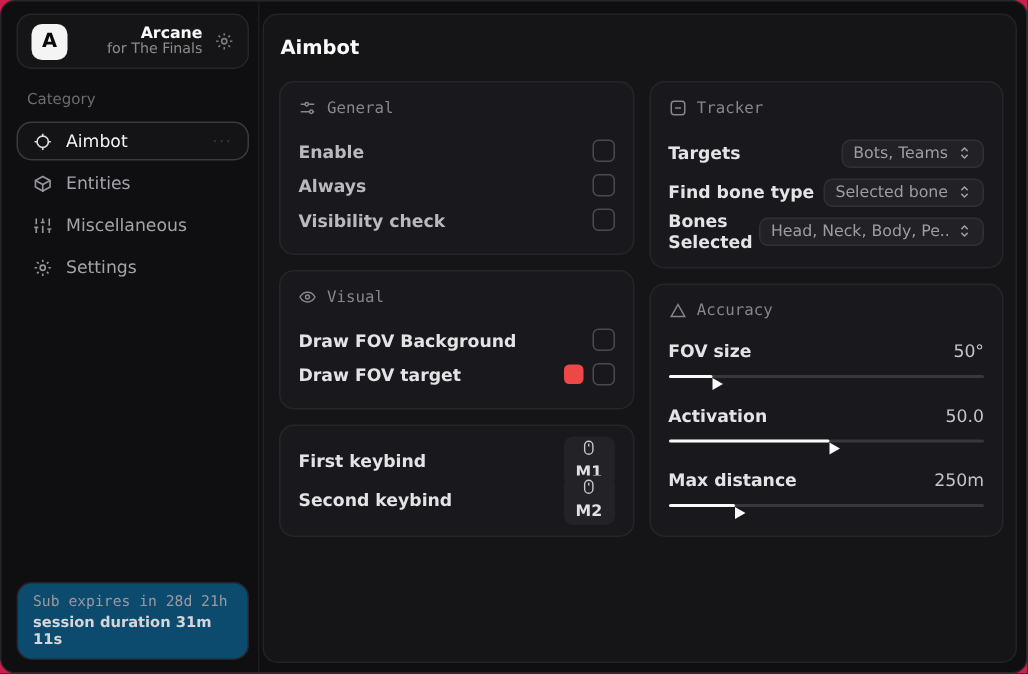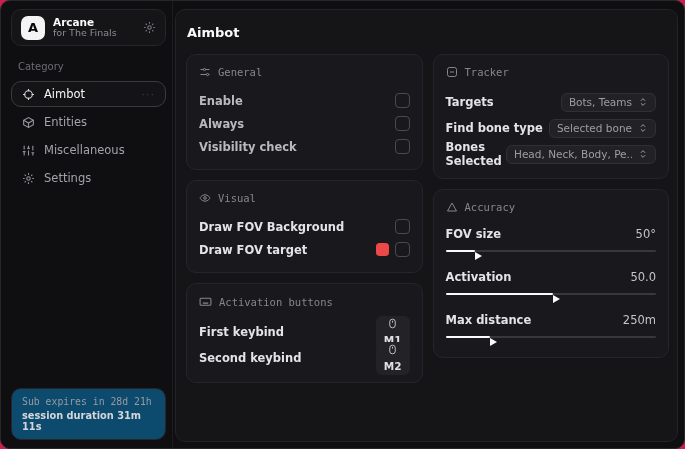--- a/index.html
+++ b/index.html
@@ -9,21 +9,21 @@
            border-radius:10px; display:flex; overflow:hidden; }
 
   
   .sidebar{ width:172px; flex:0 0 172px; display:flex; flex-direction:column;
             padding:8px 6px 8px 10px; border-right:1px solid #1c1c20; }
   .brand{ display:flex; align-items:center; gap:8px; background:#151518;
           border:1px solid #26262a; border-radius:10px; padding:6px 9px; height:37px; }
   .logo{ width:24px; height:24px; background:#f4f4f5; color:#09090b; border-radius:7px;
          display:flex; align-items:center; justify-content:center;
          font-weight:bold; font-size:13px; }
-  .brand-text{ display:flex; flex-direction:column; line-height:1.15; flex:1; }
+  .brand-text{ display:flex; flex-direction:column; line-height:1.15; flex:1;align-items:flex-end; }
   .brand-name{ color:#fafafa; font-size:10.5px; font-weight:bold; }
   .brand-sub{ color:#8b8b92; font-size:9.5px; }
   .brand-gear{ color:#7a7a82; display:flex; cursor:pointer; }
   .cat-label{ color:#6b6b73; font-size:10px; margin:15px 0 9px 7px; }
   .nav-item{ display:flex; align-items:center; gap:9px; height:26px; padding:0 10px;
              margin-bottom:2px; border-radius:10px; color:#a3a3ab; font-size:11.5px;
              font-weight:500; border:1px solid transparent; cursor:pointer; position:relative; }
   .nav-item.selected{ border-color:#3a3a41; background:#141417; color:#f4f4f5; }
   .nav-item .icn{ display:flex; color:inherit; opacity:.9; }
   .nav-hint{ position:absolute; right:10px; color:#3a3a40; font-size:11px; letter-spacing:1px; }
@@ -188,29 +188,20 @@
           <div class="row">
             <span class="row-label">Draw FOV target</span>
             <span class="ctrl">
               <span class="swatch" style="background: rgb(238, 71, 71);"></span>
               <span class="checkbox"></span>
             </span>
           </div>
         </div>
 
         <div class="card">
-          <div class="card-title">
-            <span class="icn">
-              <svg width="13" height="13" viewBox="0 0 24 24" fill="none" stroke="currentColor" stroke-width="2">
-                  <rect x="2" y="6" width="20" height="13" rx="2"></rect>
-                  <path d="M6 10h.01M10 10h.01M14 10h.01M18 10h.01M7 15h10"></path>
-                </svg>
-            </span>
-            <span>Activation buttons</span>
-          </div>
           <div class="row" style="height:24px">
             <span class="row-label">First keybind</span>
             <span class="keybadge">
               <span class="icn">
                 <svg width="11" height="11" viewBox="0 0 24 24" fill="none" stroke="currentColor" stroke-width="2">
                     <rect x="6" y="2.5" width="12" height="19" rx="6"></rect>
                     <path d="M12 6v4"></path>
                   </svg>
               </span>
               <span>M1</span>

